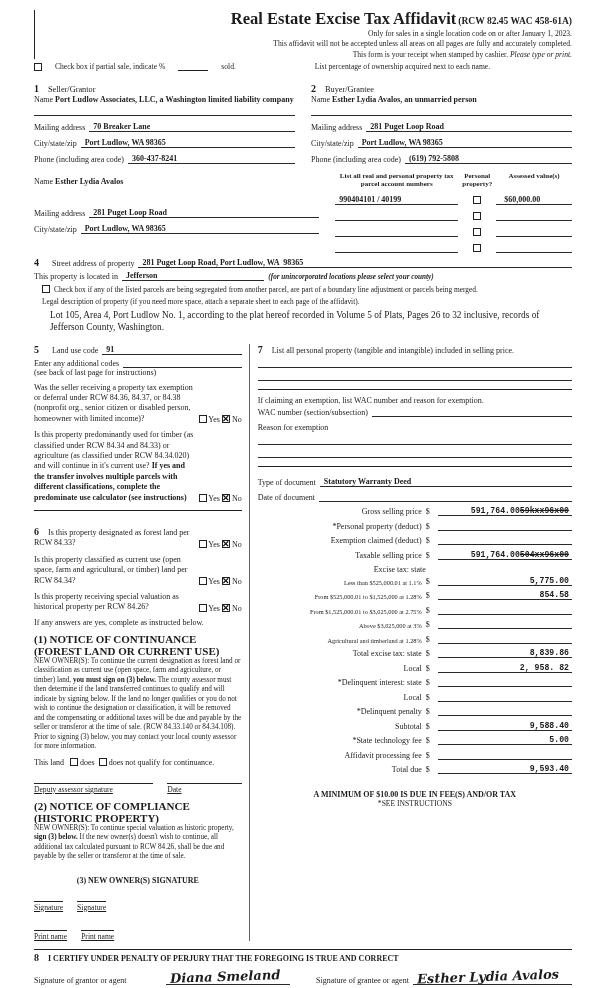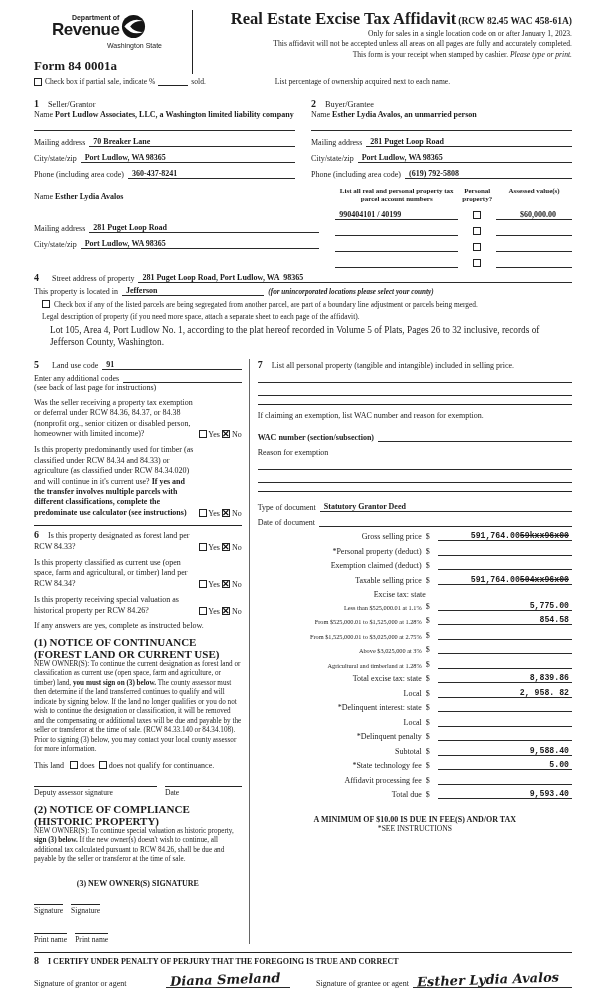--- a/index.html
+++ b/index.html
@@ -24,60 +24,60 @@
   .logo-text { text-align:right; font-family:"Liberation Sans",sans-serif; }
   .dept { font-size:7px; font-weight:bold; }
   .rev { font-size:17px; font-weight:bold; letter-spacing:-0.5px; line-height:1; }
   .wa { font-family:"Liberation Sans",sans-serif; font-size:7px; text-align:right; width:128px; margin-top:1px; }
   .form-no { font-size:13px; font-weight:bold; margin-top:9px; }
   .hdr-right { flex:1; border-left:1.5px solid #222; padding-left:8px;text-align:right; }
   .title-line { line-height:1.05; }
   .title { font-size:16.5px; font-weight:bold; }
   .title-sub { font-size:9.5px; font-weight:bold; }
   .sub { font-size:7.6px; margin-top:1.5px; }
-  .partial-row { display:flex; align-items:flex-end; gap:3px; margin-top:3px; font-size:7.6px; }
+  .partial-row { display:flex; align-items:flex-end; gap:13px; margin-top:3px; font-size:7.6px; }
   .blank-sm { display:inline-block; width:30px; border-bottom:1px solid #222; height:8px; }
   .ownership { margin-left:66px; }
 
   
   .two-col { display:flex; gap:16px; margin-top:12px; }
   .col { flex:1; min-width:0; }
   .sec-head { font-size:8.3px; }
   .sec-num { font-weight:bold; font-size:10px; margin-right:9px; }
   .name-block { border-bottom:1px solid #2a2a2a; min-height:21px; margin-top:1px; line-height:1.3; }
 
   
   .row3 { display:flex; gap:16px; margin-top:8px; }
   .c3l { width:53%; }
   .c3r { flex:1; }
   .parcel-head { display:flex; font-size:7px; font-weight:bold; text-align:center; line-height:1.2; }
   .ph1 { width:52%; } .ph2 { width:16%; } .ph3 { width:32%; }
   .parcel-row { display:flex; align-items:flex-end; margin-top:6px; }
   .pr-num { width:52%; border-bottom:1px solid #2a2a2a; font-weight:bold; padding-left:4px; min-height:10px; }
   .pr-cb { width:16%; text-align:center; }
-  .pr-val { width:32%; border-bottom:1px solid #2a2a2a; font-weight:bold; padding-left:8px; min-height:10px;text-align:center; }
+  .pr-val { width:32%; border-bottom:1px solid #2a2a2a; font-weight:bold; padding-left:8px; min-height:10px; }
 
   
   .sec4 { margin-top:4px; }
   .county-note { font-size:7.2px; font-weight:bold; font-style:italic; white-space:nowrap; }
   .seg-row { display:flex; gap:4px; margin-top:4px; font-size:7.4px; align-items:flex-start; padding-left:8px; }
   .legal-lbl { font-size:7.4px; margin-top:3px; padding-left:8px; }
   .legal-val { font-size:9.3px; margin-top:3px; padding-left:16px; line-height:1.35; }
 
   
   .main { display:flex; margin-top:10px; }
   .main-l { width:49%; padding-right:7px; }
   .main-r { flex:1; border-left:1px solid #666; padding-left:8px; }
   .q { display:flex; margin-top:6px; }
   .q-text { flex:1; padding-right:5px; line-height:1.3; }
   .q-yn { white-space:nowrap; align-self:flex-end; }
   .smalltxt { font-size:7.2px; line-height:1.32; }
   .sec6 { border-top:1px solid #222; margin-top:7px; padding-top:2px; }
   .notice-title { font-weight:bold; font-size:11px; margin-top:6px; }
-  .sig2 { display:flex; gap:8px; margin-top:16px; }
+  .sig2 { display:flex; gap:14px; margin-top:16px;text-decoration:underline; }
   .sigcell { border-top:1px solid #222; padding-top:1px; font-size:7.6px; }
   .center-title { text-align:center; font-weight:bold; font-size:8px; margin-top:14px; }
 
   
   .blankline { border-bottom:1px solid #2a2a2a; height:13px; }
   .hr { border-bottom:1px solid #222; margin-top:8px; }
   .frow { display:flex; align-items:flex-end; margin-top:4.5px; }
   .flbl { width:168px; text-align:right; padding-right:4px; white-space:nowrap; }
   .flbl.tier { font-size:6.3px; }
   .fdollar { width:12px; }
@@ -95,36 +95,20 @@
   .sec8-cols { display:flex; gap:26px; }
   .s8col { flex:1; min-width:0; }
   .hand { display:inline-block; font-family:"DejaVu Serif",serif; font-style:italic; font-weight:bold; font-size:13px; transform:rotate(-2deg); white-space:nowrap; }
 </style>
 </head>
 <body>
 
 <div class="page">
 
   <div class="header">
-    <div class="hdr-left">
-      <div class="logo-row">
-        <div class="logo-text">
-          <div class="dept">Department of</div>
-          <div class="rev">Revenue</div>
-        </div>
-        <span>
-          <svg width="25" height="25" viewBox="0 0 26 26">
-              <circle cx="13" cy="13" r="12" fill="#151515"></circle>
-              <path d="M3.5 13 Q12 2.5 23.5 7.5 Q14.5 6.5 9.5 13 Q14.5 19.5 23.5 18.5 Q12 23.5 3.5 13 Z" fill="#fff"></path>
-            </svg>
-        </span>
-      </div>
-      <div class="wa">Washington State</div>
-      <div class="form-no">Form 84 0001a</div>
-    </div>
     <div class="hdr-right">
       <div class="title-line">
         <span class="title">Real Estate Excise Tax Affidavit</span>
         <span class="title-sub">(RCW 82.45 WAC 458-61A)</span>
       </div>
       <div class="sub">Only for sales in a single location code on or after January 1, 2023.</div>
       <div class="sub">This affidavit will not be accepted unless all areas on all pages are fully and accurately completed.</div>
       <div class="sub"><span>This form is your receipt when stamped by cashier.</span> <span class="i">Please type or print.</span></div>
     </div>
   </div>
@@ -250,21 +234,21 @@
           <div class="q-text">Was the seller receiving a property tax exemption or deferral under RCW 84.36, 84.37, or 84.38 (nonprofit org., senior citizen or disabled person, homeowner with limited income)?</div>
           <div class="q-yn"><span class="cb"></span> <span>Yes</span> <span class="cb checked"></span> <span>No</span></div>
         </div>
         <div class="q">
           <div class="q-text"><span>Is this property predominantly used for timber (as classified under RCW 84.34 and 84.33) or agriculture (as classified under RCW 84.34.020) and will continue in it's current use?</span> <span class="b">If yes and the transfer involves multiple parcels with different classifications, complete the predominate use calculator (see instructions)</span></div>
           <div class="q-yn"><span class="cb"></span> <span>Yes</span> <span class="cb checked"></span> <span>No</span></div>
         </div>
       </div>
 
       <div class="sec6">
-        <div class="q" style="margin-top:0;">
+        <div class="q" style="margin-top:12px;">
           <div class="q-text"><span class="sec-num">6</span><span>Is this property designated as forest land per RCW 84.33?</span></div>
           <div class="q-yn"><span class="cb"></span> <span>Yes</span> <span class="cb checked"></span> <span>No</span></div>
         </div>
         <div class="q">
           <div class="q-text">Is this property classified as current use (open space, farm and agricultural, or timber) land per RCW 84.34?</div>
           <div class="q-yn"><span class="cb"></span> <span>Yes</span> <span class="cb checked"></span> <span>No</span></div>
         </div>
         <div class="q">
           <div class="q-text">Is this property receiving special valuation as historical property per RCW 84.26?</div>
           <div class="q-yn"><span class="cb"></span> <span>Yes</span> <span class="cb checked"></span> <span>No</span></div>
@@ -292,31 +276,31 @@
     </div>
 
     <div class="main-r">
 
       <div>
         <div><span class="sec-num">7</span><span>List all personal property (tangible and intangible) included in selling price.</span></div>
         <div class="blankline"></div>
         <div class="blankline"></div>
         <div class="hr"></div>
         <div style="margin-top:6px;">If claiming an exemption, list WAC number and reason for exemption.</div>
-        <div class="line" style="margin-top:12px;font-weight:bold;">
+        <div class="line" style="margin-top:2px;">
             <span class="lbl">WAC number (section/subsection)</span>
             <span class="fill"></span>
           </div>
         <div style="margin-top:6px;">Reason for exemption</div>
         <div class="blankline"></div>
         <div class="blankline"></div>
         <div class="hr"></div>
         <div class="line" style="margin-top:10px;">
             <span class="lbl">Type of document</span>
-            <span class="fill val">Statutory Grantor Deed</span>
+            <span class="fill val">Statutory Warranty Deed</span>
           </div>
         <div class="line" style="margin-top:5px;">
             <span class="lbl">Date of document</span>
             <span class="fill"></span>
           </div>
       </div>
 
       <div>
         <div class="frow">
           <span class="flbl">Gross selling price</span>

